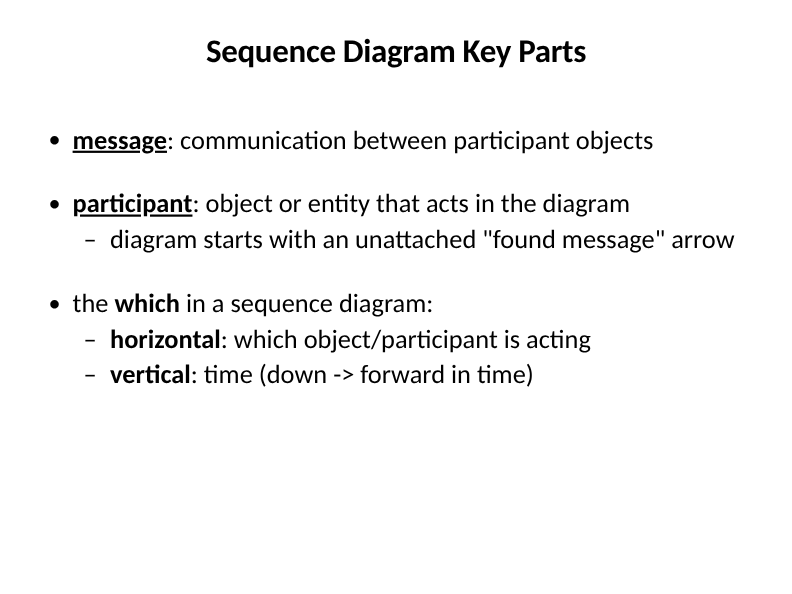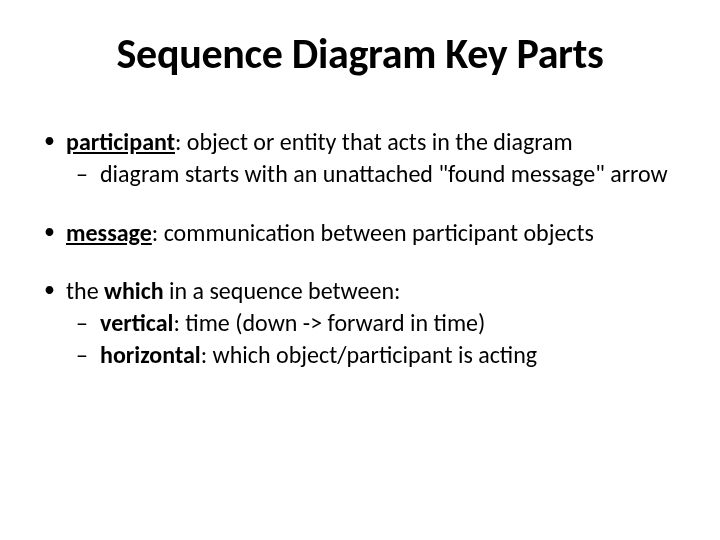--- a/index.html
+++ b/index.html
@@ -6,21 +6,21 @@
     body {
       width: 720px;
       height: 540px;
       background: #fff;
       font-family: Calibri, "Segoe UI", Arial, sans-serif;
       color: #000;
       padding: 28px 30px 30px 30px;
       overflow: hidden;
     }
     .title {
-      font-size: 42px;
+      font-size: 30px;
       font-weight: 700;
       text-align: center;
       margin-bottom: 48px;
       letter-spacing: -0.3px;
     }
     .content {
       padding-left: 6px;
     }
     .bullet-item {
       position: relative;
@@ -60,33 +60,33 @@
     }
   </style>
 </head>
 <body>
 
 <h1 class="title">Sequence Diagram Key Parts</h1>
 
 <div class="content">
 
   <div class="bullet-item">
+    <span class="bold-u">message</span><span>: communication between participant objects</span>
+  </div>
+
+  <div class="bullet-item">
     <span class="bold-u">participant</span><span>: object or entity that acts in the diagram</span>
     <div class="sub-item">
       <span>diagram starts with an unattached "found message" arrow</span>
     </div>
   </div>
 
   <div class="bullet-item">
-    <span class="bold-u">message</span><span>: communication between participant objects</span>
-  </div>
-
-  <div class="bullet-item">
-    <span>the </span><span class="bold">which</span><span> in a sequence between:</span>
+    <span>the </span><span class="bold">which</span><span> in a sequence diagram:</span>
+    <div class="sub-item">
+      <span class="bold">horizontal</span><span>: which object/participant is acting</span>
+    </div>
     <div class="sub-item">
       <span class="bold">vertical</span><span>: time  (down -&gt; forward in time)</span>
-    </div>
-    <div class="sub-item">
-      <span class="bold">horizontal</span><span>: which object/participant is acting</span>
     </div>
   </div>
 
 </div>
 
 </body></html>

